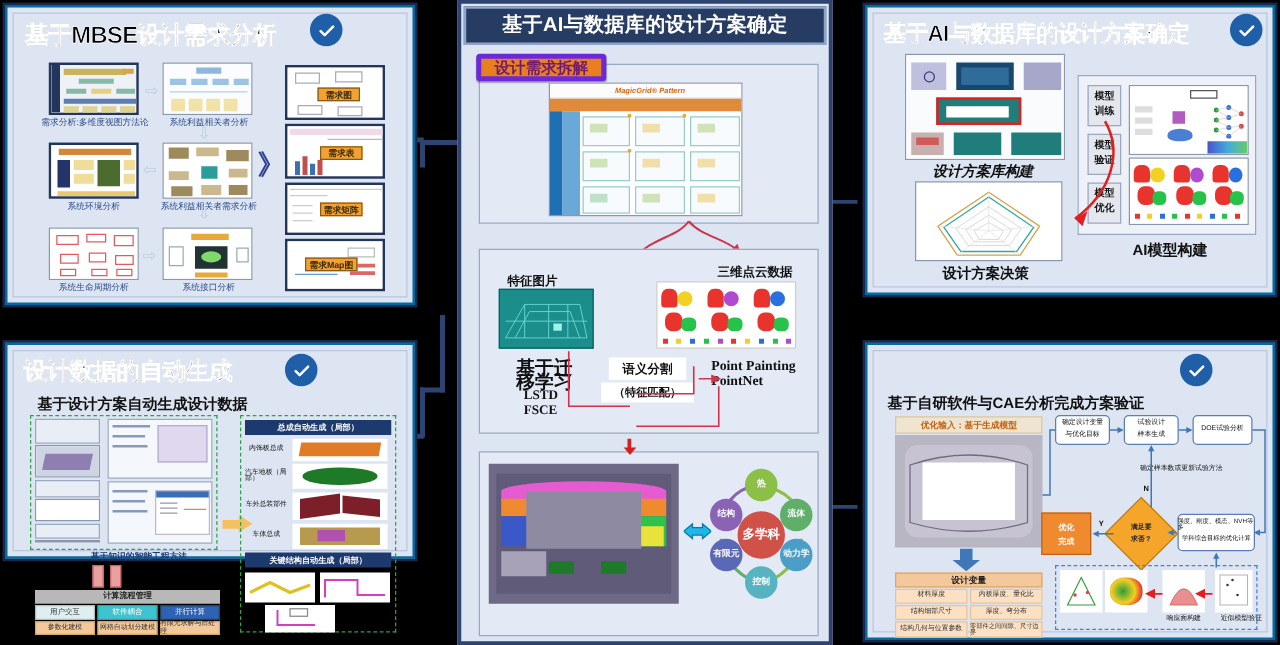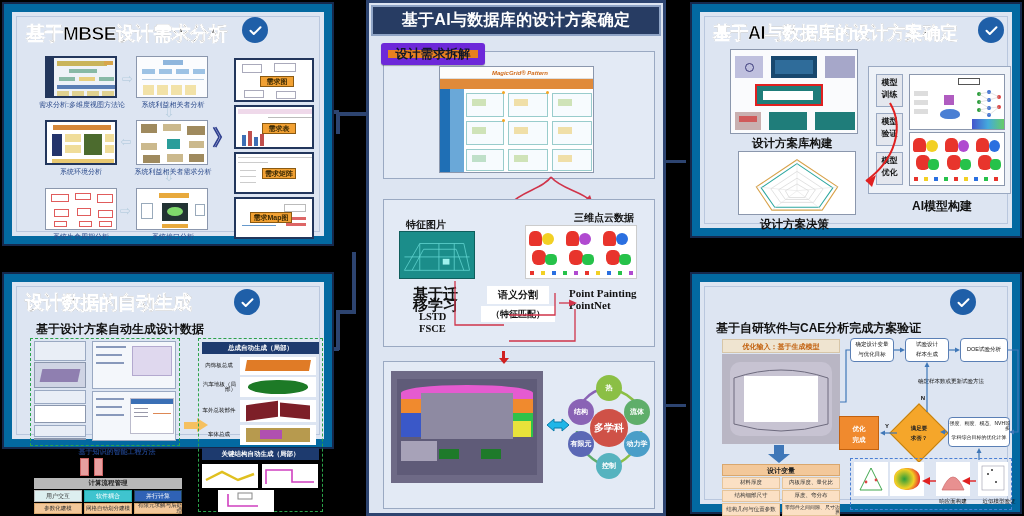--- a/index.html
+++ b/index.html
@@ -6,21 +6,21 @@
   html,body { background:#000; }
   body {
     width:1024px; height:516px; position:relative; overflow:hidden;
     font-family:"Liberation Sans","DejaVu Sans",sans-serif;
   }
   .stage { position:absolute; inset:0; background:#000; }
 
   
   .panel {
     position:absolute; background:#dde5f2;
-    border:8px solid #0369a1; outline:2px solid #16294d;
+    border:2px solid #0369a1; outline:2px solid #16294d;
   }
   .panel-inner { position:absolute; inset:4px; border:1px solid #b9c7de; }
   .ptitle {
     position:absolute; font-weight:bold; color:#000; white-space:nowrap;
     -webkit-text-stroke:0.6px #fff; letter-spacing:-0.5px;
   }
   .psub { position:absolute; font-weight:bold; color:#111; white-space:nowrap; font-size:11.5px;}
   .check {
     position:absolute; border-radius:50%; background:#1f5fa8;
     display:flex; align-items:center; justify-content:center;
@@ -36,22 +36,22 @@
   #center-head {
     position:absolute; left:2px; top:2px; right:2px; height:31px;
     background:#273c63; border:2px solid #8fa4c6;
     display:flex; align-items:center; justify-content:center;
   }
   #center-head span { color:#fff; font-weight:bold; font-size:16px; letter-spacing:0.3px;}
   .cbox {
     position:absolute; border:1px solid #9aa9c2; background:#e3eaf5;
   }
   .obadge {
-    position:absolute; background:#e8801f; border:7px solid #6d28d9;
-    border-radius:3px; color:#0f172a; font-weight:bold; font-size:12.5px;
+    position:absolute; background:#e8801f; border:4px solid #6d28d9;
+    border-radius:3px; color:#701a75; font-weight:bold; font-size:12.5px;
     display:flex; align-items:center; justify-content:center;
     box-shadow:0 1px 1px rgba(0,0,0,.3);
   }
   .clab { position:absolute; font-weight:bold; font-size:15px; color:#111; white-space:nowrap;}
   .clab.serif { font-family:"Liberation Serif","DejaVu Serif",serif; font-size:10.5px;}
   .wbox {
     position:absolute; background:#fff; border:1px solid #d33a3a;
     display:flex; align-items:center; justify-content:center; flex-direction:column;
     font-size:9.5px; font-weight:bold; color:#111;
   }
@@ -73,21 +73,21 @@
   .chev { position:absolute; color:#2f3f8f; font-weight:bold; font-size:22px; line-height:1;}
 
   
   .g { position:absolute; }
   .circ { position:absolute; border-radius:50%; display:flex; align-items:center;
           justify-content:center; color:#fff; font-size:7px; font-weight:bold; text-align:center; line-height:1.05;}
   .dashbox { position:absolute; border:1px dashed #2aa34a; }
   .dashbox.blue { border-color:#4a7fd4; }
   .tbl { position:absolute; border:1px solid #9aa9c2; }
   .tcell { position:absolute; font-size:6px; color:#333; display:flex;
-           align-items:center; justify-content:center; text-align:right; line-height:1;}
+           align-items:center; justify-content:center; text-align:left; line-height:1;}
   .hdr { position:absolute; background:#1d3a6e; color:#fff; font-size:6.5px; font-weight:bold;
          display:flex; align-items:center; justify-content:center;}
   .pz { position:absolute; }
 </style>
 </head>
 <body>
 
 <div class="stage">
 
   <div>
@@ -266,21 +266,21 @@
       <div class="g" style="left:40px;top:6px;width:46px;height:22px;background:#18486e;"></div>
       <div class="g" style="left:44px;top:10px;width:38px;height:14px;background:#2f6c9a;"></div>
       <div class="g" style="left:94px;top:6px;width:30px;height:22px;background:#a6a7c9;"></div>
       <div class="g" style="left:24px;top:34px;width:68px;height:22px;border:2px solid #e02020;background:#1f7d7a;"></div>
       <div class="g" style="left:32px;top:41px;width:50px;height:9px;background:#fff;"></div>
       <div class="g" style="left:4px;top:62px;width:26px;height:18px;background:#c9b0b0;"></div>
       <div class="g" style="left:8px;top:66px;width:18px;height:6px;background:#d05a5a;"></div>
       <div class="g" style="left:38px;top:62px;width:38px;height:18px;background:#1f7d7a;"></div>
       <div class="g" style="left:84px;top:62px;width:40px;height:18px;background:#1f7d7a;"></div>
     </div>
-    <div class="psub" style="left:52px;top:124px;font-size:11.5px;">设计方案库构建</div>
+    <div class="psub" style="left:52px;top:124px;font-size:11.5px;font-style:italic;">设计方案库构建</div>
 
     <div class="thumb" style="left:38px;top:139px;width:118px;height:64px;">
       <svg viewBox="0 0 118 64" style="width:100%;height:100%;">
         <polygon points="59,8 101,36 85,60 33,60 17,36" fill="none" stroke="#d8a24a" stroke-width="1.1"></polygon>
         <polygon points="59,12 96,37 82,57 36,57 22,37" fill="none" stroke="#2fa8a0" stroke-width="1.1"></polygon>
         <polygon points="59,20 86,38 76,52 42,52 32,38" fill="none" stroke="#ccc" stroke-width="0.6"></polygon>
         <polygon points="59,27 78,39 71,49 47,49 40,39" fill="none" stroke="#ccc" stroke-width="0.6"></polygon>
         <polygon points="59,33 71,40 67,47 51,47 47,40" fill="none" stroke="#ccc" stroke-width="0.6"></polygon>
         <line x1="59" y1="8" x2="59" y2="40" stroke="#ddd" stroke-width="0.5"></line>
         <line x1="59" y1="40" x2="101" y2="36" stroke="#ddd" stroke-width="0.5"></line>

